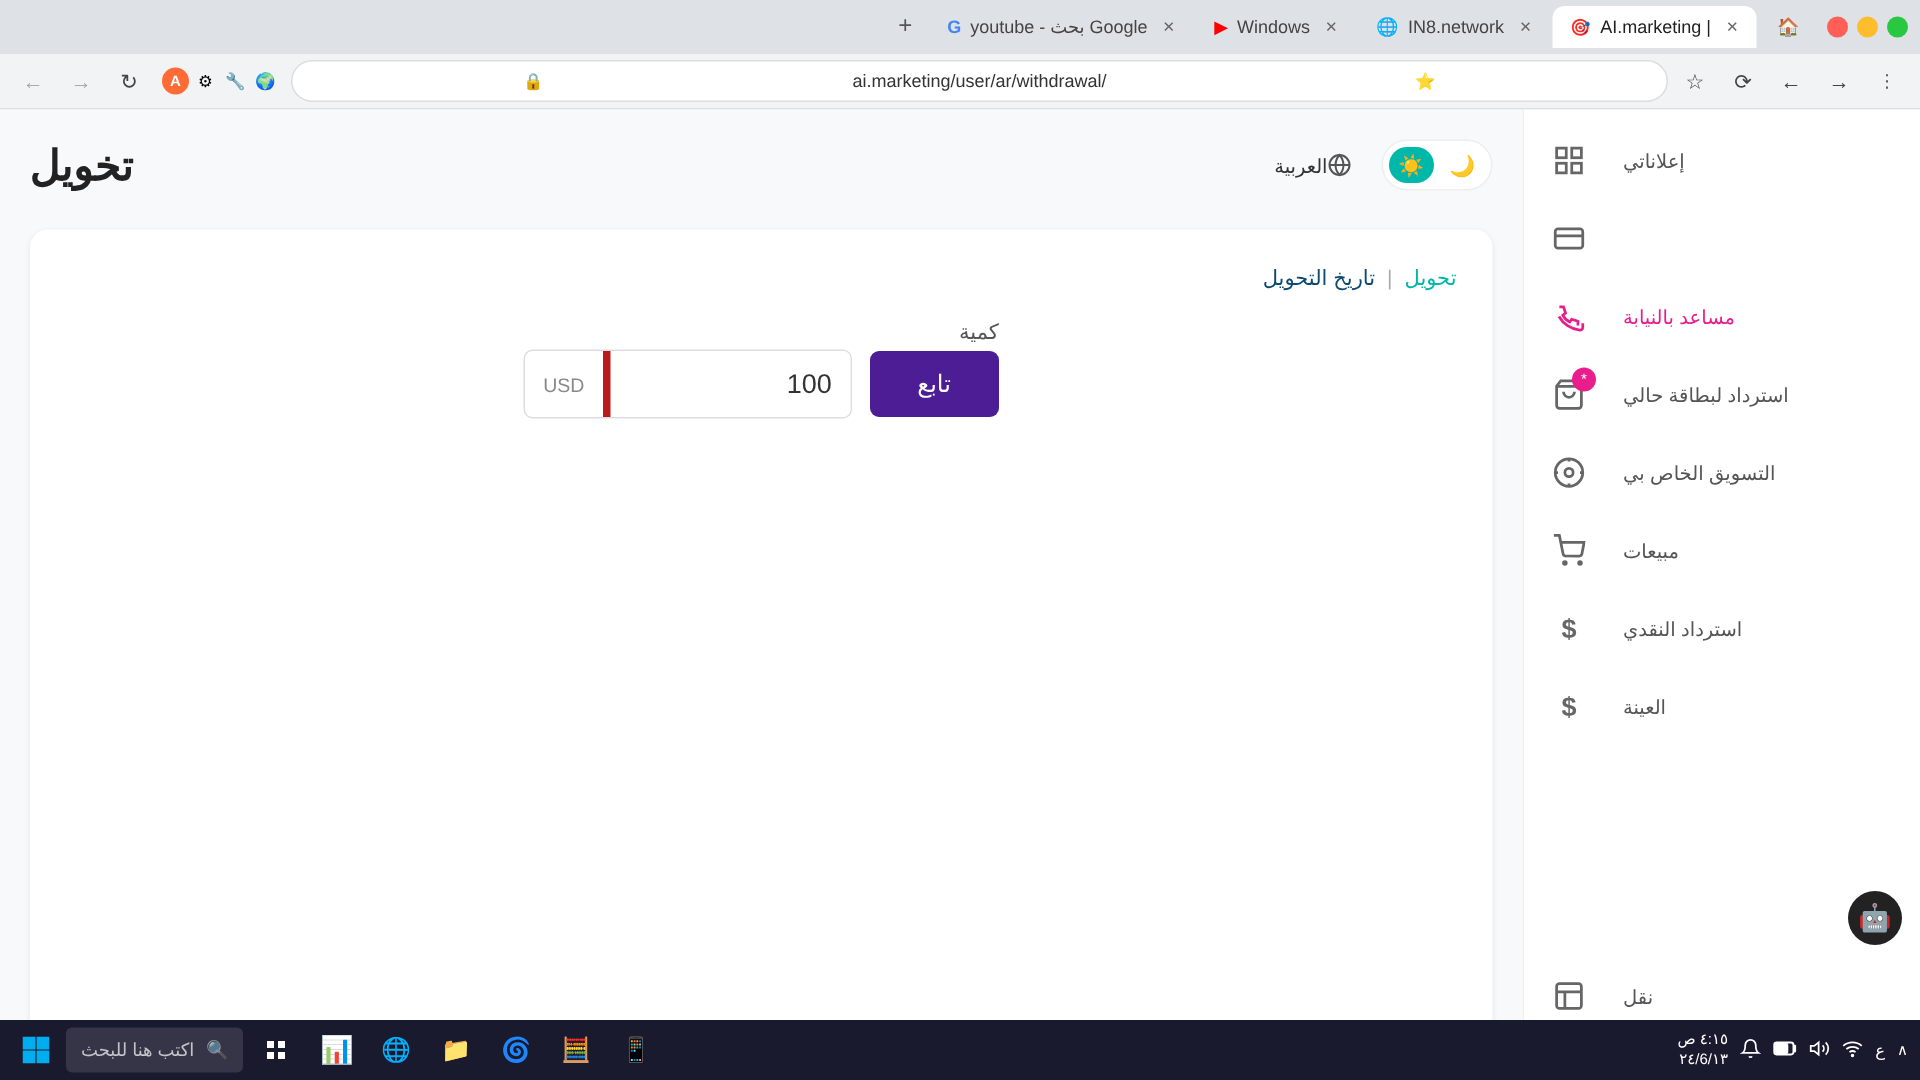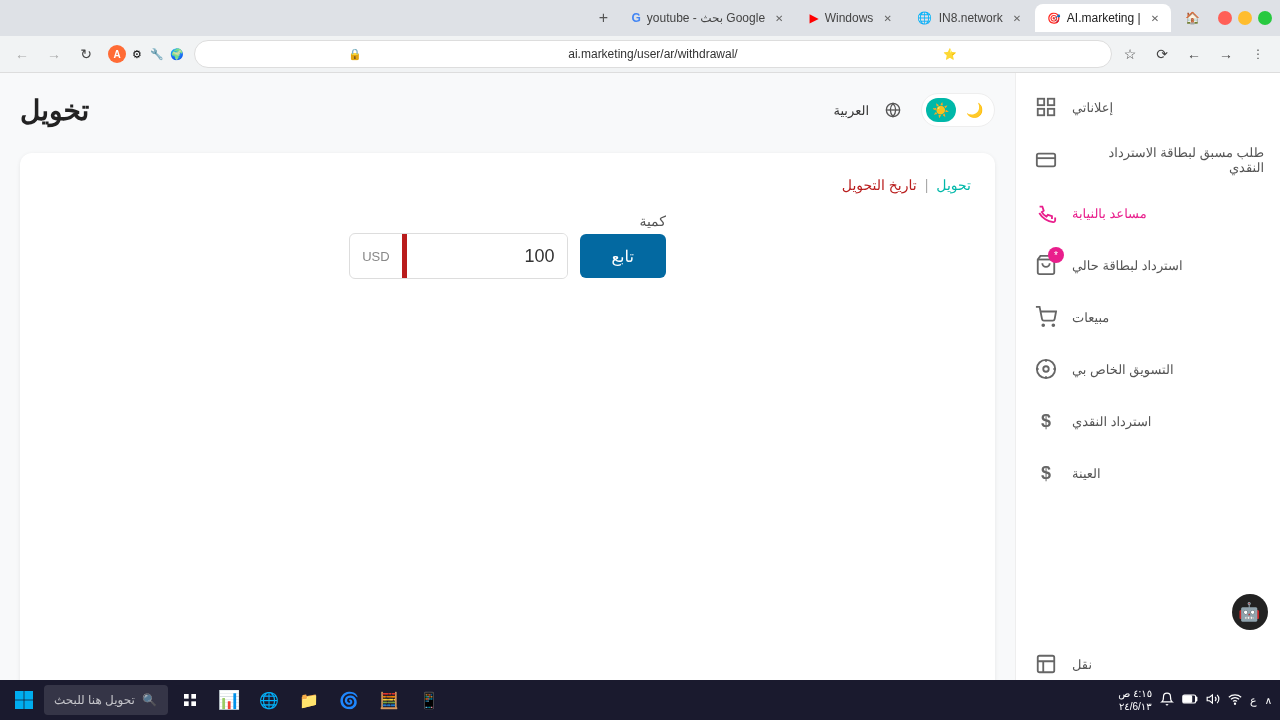--- a/index.html
+++ b/index.html
@@ -130,22 +130,23 @@
       align-items: center;
       justify-content: flex-end;
       padding: 12px 16px;
       cursor: pointer;
       color: #555;
       font-size: 14px;
       gap: 12px;
       direction: rtl;
     }
     .sidebar-item .item-label {
-      text-align: right;
+      text-align: left;
       font-size: 13px;
+      margin-left: 10px;
     }
     .sidebar-item .item-icon {
       width: 28px;
       height: 28px;
       display: flex;
       align-items: center;
       justify-content: center;
       font-size: 16px;
       color: #666;
       flex-shrink: 0;
@@ -209,21 +210,21 @@
       display: flex;
       align-items: center;
       justify-content: center;
       cursor: pointer;
       font-size: 14px;
     }
     .toggle-btn.active-toggle { background: #00b8a9; }
     .lang-btn {
       display: flex;
       align-items: center;
-      gap: 16px;
+      gap: 0;
       cursor: pointer;
       font-size: 13px;
       color: #333;
       margin-right: 8px;
     }
 
     
     .content-card {
       background: #fff;
       border-radius: 12px;
@@ -242,21 +243,21 @@
       direction: rtl;
       margin-bottom: 20px;
       font-size: 14px;
     }
     .breadcrumb-link {
       color: #00b8a9;
       cursor: pointer;
       text-decoration: none;
     }
     .breadcrumb-sep { color: #aaa; }
-    .breadcrumb-current { color: #b91c1c; margin-left: 48px; }
+    .breadcrumb-current { color: #0c4a6e; margin-left: 48px; }
 
     
     .form-section {
       display: flex;
       flex-direction: column;
       align-items: center;
       gap: 16px;
     }
     .field-label {
       font-size: 14px;
@@ -291,21 +292,21 @@
     .currency-label {
       padding: 0 12px;
       color: #888;
       font-size: 13px;
       border-right: 5px solid #b91c1c;
       height: 44px;
       display: flex;
       align-items: center;
     }
     .next-btn {
-      background: #0369a1;
+      background: #4c1d95;
       color: white;
       border: none;
       border-radius: 6px;
       padding: 0 32px;
       height: 44px;
       font-size: 16px;
       cursor: pointer;
       direction: rtl;
     }
 
@@ -348,21 +349,21 @@
     .taskbar-spacer { flex: 1; }
     .taskbar-tray {
       display: flex;
       align-items: center;
       gap: 8px;
       color: white;
       font-size: 11px;
       direction: rtl;
     }
     .taskbar-clock {
-      text-align: center;
+      text-align: right;
       font-size: 10px;
       color: white;
       line-height: 1.3;
     }
     .taskbar-search {
       display: flex;
       align-items: center;
       background: rgba(255,255,255,0.12);
       border-radius: 4px;
       padding: 0 10px;
@@ -453,21 +454,20 @@
         <svg width="22" height="22" viewBox="0 0 24 24" fill="none" stroke="currentColor" stroke-width="2">
           <rect x="3" y="3" width="7" height="7"></rect>
             <rect x="14" y="3" width="7" height="7"></rect>
           <rect x="14" y="14" width="7" height="7"></rect>
             <rect x="3" y="14" width="7" height="7"></rect>
         </svg>
       </div>
     </div>
 
     <div class="sidebar-item">
-      <span class="item-label">طلب مسبق لبطاقة الاسترداد النقدي</span>
       <div class="item-icon">
         <svg width="22" height="22" viewBox="0 0 24 24" fill="none" stroke="currentColor" stroke-width="2">
           <rect x="2" y="5" width="20" height="14" rx="2"></rect>
             <line x1="2" y1="10" x2="22" y2="10"></line>
         </svg>
       </div>
     </div>
 
     <div class="sidebar-item pink-label">
       <span class="item-label" style="color:#e91e8c;">مساعد بالنيابة</span>
@@ -482,49 +482,49 @@
 
     <div class="sidebar-item">
       <span class="item-label">استرداد لبطاقة حالي</span>
       <div class="item-icon icon-wrapper">
         <svg width="22" height="22" viewBox="0 0 24 24" fill="none" stroke="currentColor" stroke-width="2">
           <path d="M6 2L3 6v14a2 2 0 0 0 2 2h14a2 2 0 0 0 2-2V6l-3-4z"></path>
             <line x1="3" y1="6" x2="21" y2="6"></line>
           <path d="M16 10a4 4 0 0 1-8 0"></path>
         </svg>
         <div class="badge">*</div>
-      </div>
-    </div>
-
-    <div class="sidebar-item">
-      <span class="item-label">مبيعات</span>
-      <div class="item-icon">
-        <svg width="22" height="22" viewBox="0 0 24 24" fill="none" stroke="currentColor" stroke-width="2">
-          <circle cx="9" cy="21" r="1"></circle>
-            <circle cx="20" cy="21" r="1"></circle>
-          <path d="M1 1h4l2.68 13.39a2 2 0 0 0 2 1.61h9.72a2 2 0 0 0 2-1.61L23 6H6"></path>
-        </svg>
       </div>
     </div>
 
     <div class="sidebar-item">
       <span class="item-label">التسويق الخاص بي</span>
       <div class="item-icon">
         <svg width="22" height="22" viewBox="0 0 24 24" fill="none" stroke="currentColor" stroke-width="2">
           <circle cx="12" cy="12" r="10"></circle>
             <circle cx="12" cy="12" r="3"></circle>
           <line x1="12" y1="2" x2="12" y2="4"></line>
             <line x1="12" y1="20" x2="12" y2="22"></line>
           <line x1="2" y1="12" x2="4" y2="12"></line>
             <line x1="20" y1="12" x2="22" y2="12"></line>
         </svg>
       </div>
     </div>
 
     <div class="sidebar-item">
+      <span class="item-label">مبيعات</span>
+      <div class="item-icon">
+        <svg width="22" height="22" viewBox="0 0 24 24" fill="none" stroke="currentColor" stroke-width="2">
+          <circle cx="9" cy="21" r="1"></circle>
+            <circle cx="20" cy="21" r="1"></circle>
+          <path d="M1 1h4l2.68 13.39a2 2 0 0 0 2 1.61h9.72a2 2 0 0 0 2-1.61L23 6H6"></path>
+        </svg>
+      </div>
+    </div>
+
+    <div class="sidebar-item">
       <span class="item-label">استرداد النقدي</span>
       <div class="item-icon" style="font-size:18px;font-weight:bold;">$</div>
     </div>
 
 
     <div class="sidebar-item">
       <span class="item-label">العينة</span>
       <div class="item-icon" style="font-size:18px;font-weight:bold;">$</div>
     </div>
 
@@ -607,21 +607,21 @@
     <svg width="18" height="18" viewBox="0 0 24 24" fill="none">
       <path d="M0 0h11.5v11.5H0z" fill="#00adef"></path>
       <path d="M12.5 0H24v11.5H12.5z" fill="#00adef"></path>
       <path d="M0 12.5h11.5V24H0z" fill="#00adef"></path>
       <path d="M12.5 12.5H24V24H12.5z" fill="#00adef"></path>
     </svg>
   </div>
 
   <div class="taskbar-search">
     <span style="font-size:12px;">🔍</span>
-    <span>تحويل هنا للبحث</span>
+    <span>اكتب هنا للبحث</span>
   </div>
 
   <div class="taskbar-app">
     <svg width="16" height="16" viewBox="0 0 24 24" fill="white">
         <rect x="3" y="3" width="7" height="7"></rect>
         <rect x="14" y="3" width="7" height="7"></rect>
         <rect x="3" y="14" width="7" height="7"></rect>
         <rect x="14" y="14" width="7" height="7"></rect>
       </svg>
   </div>

